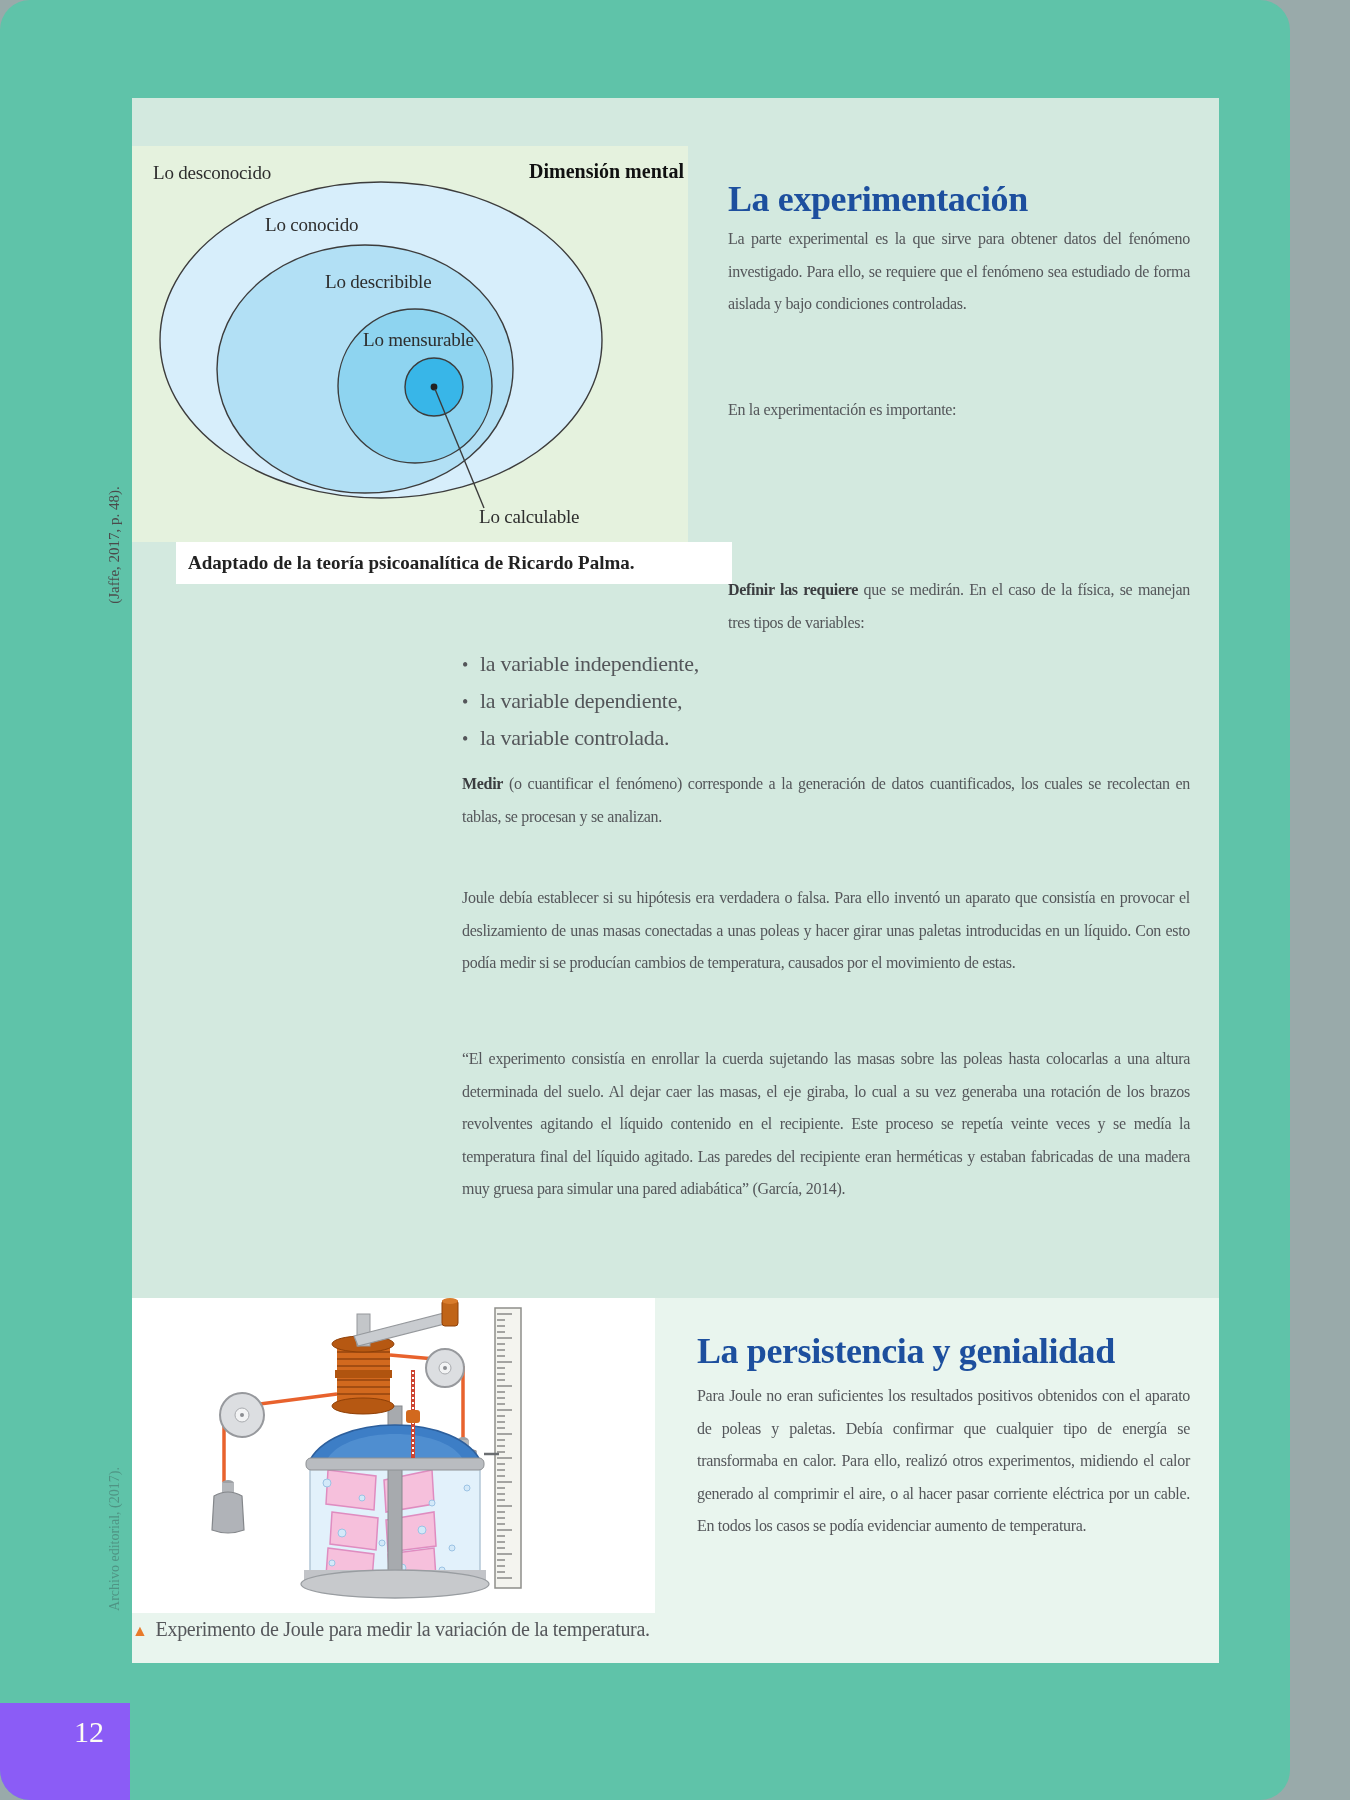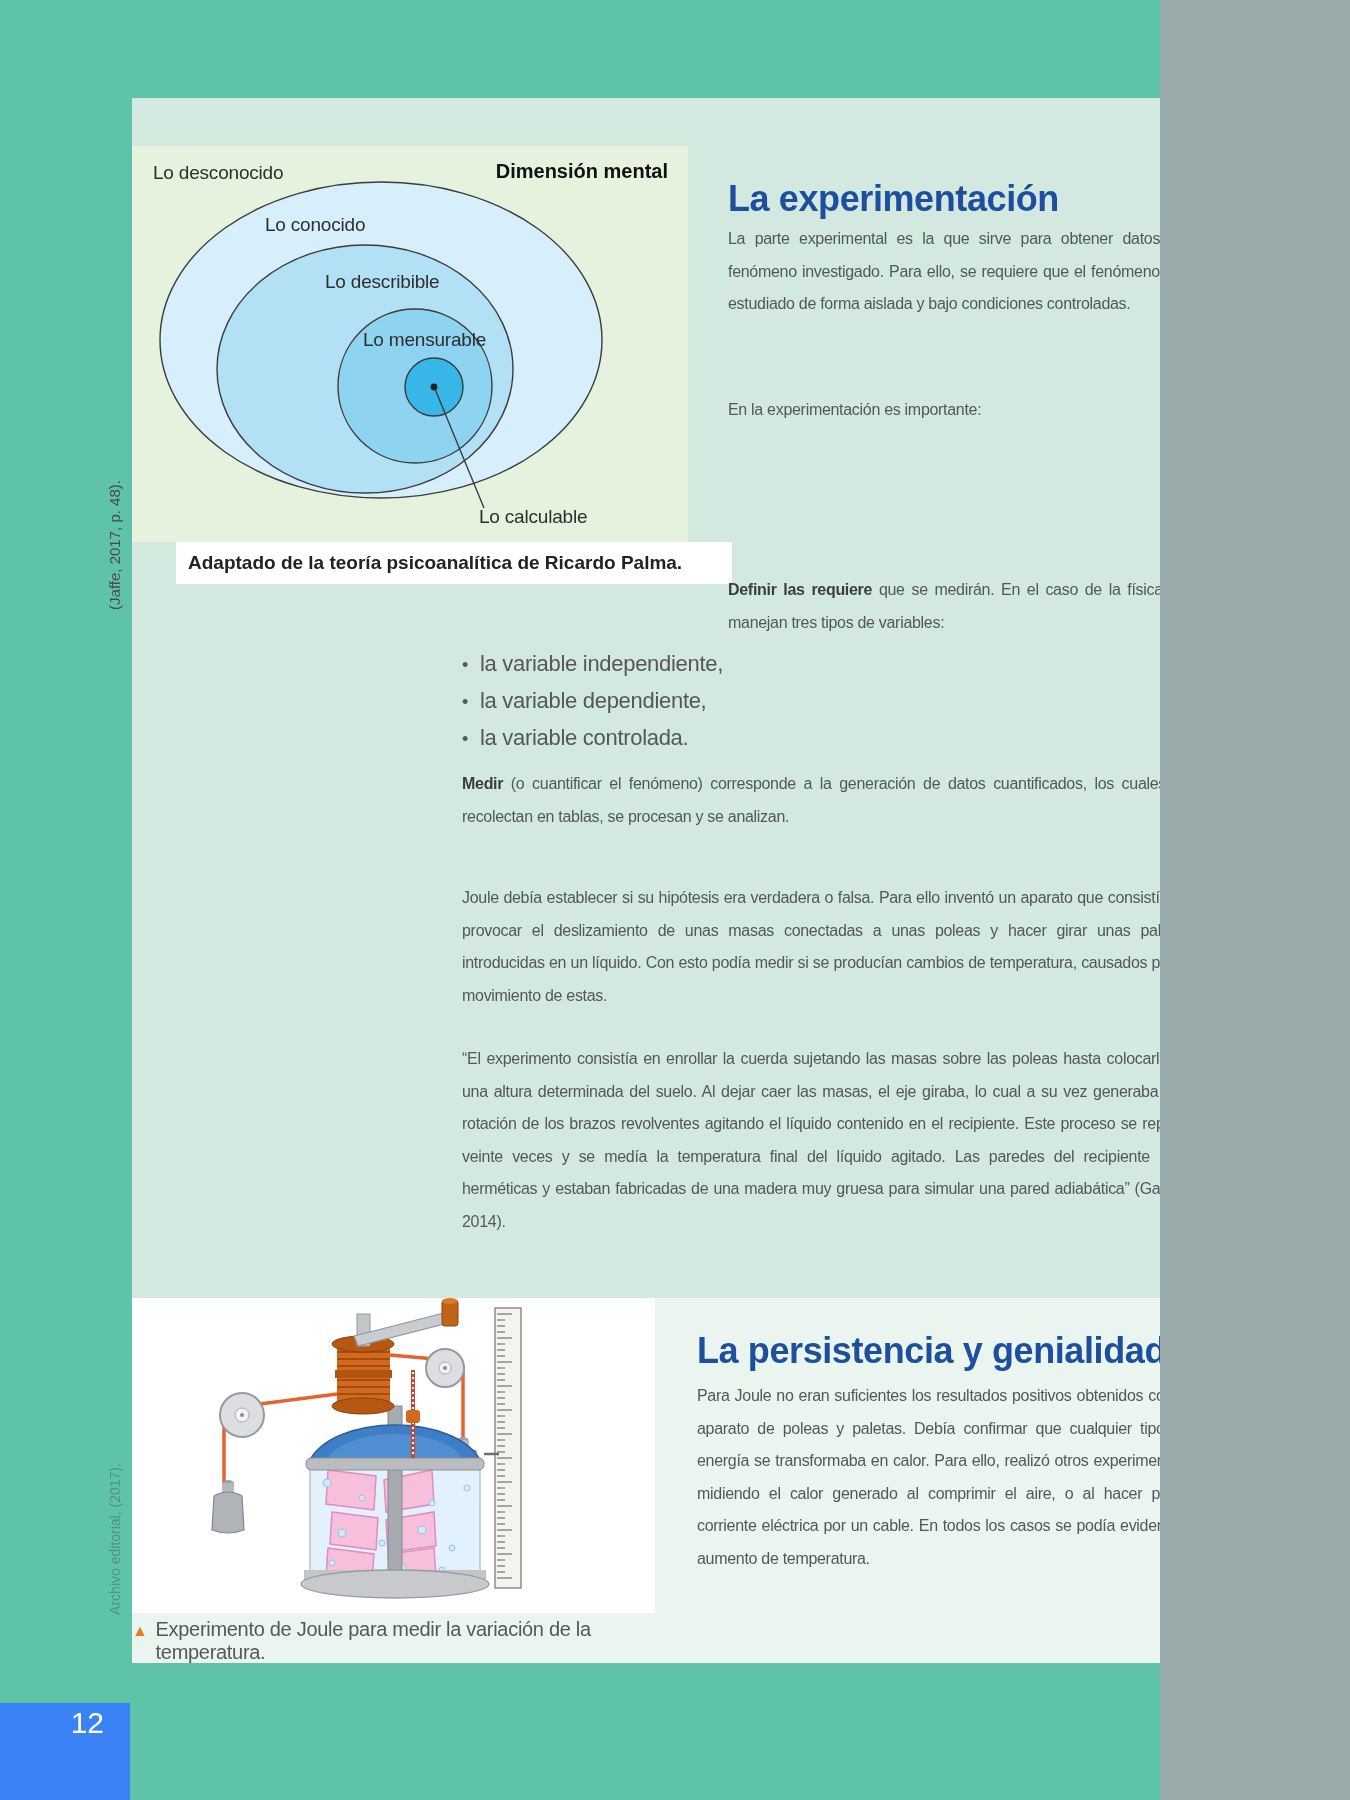--- a/index.html
+++ b/index.html
@@ -1,18 +1,18 @@
 <!DOCTYPE html>
 <html><head>
 <meta charset="utf-8">
 <style>
   html,body{margin:0;padding:0;background:#9aa;}
   .page{
-    position:relative;width:1160px;height:1800px;overflow:hidden;
-    background:#5fc3a9;font-family:Liberation Sans, sans-serif;
+    position:relative;width:1290px;height:1800px;overflow:hidden;
+    background:#5fc3a9;font-family:Liberation Serif, serif;border-radius:30px;
   }
   .abs{position:absolute;}
   .content-panel{left:132px;top:98px;width:1087px;height:1565px;background:#d3e9df;}
   .bottom-panel{left:132px;top:1298px;width:1087px;height:365px;background:#e9f5ee;}
   .edge-stripe{left:1338px;top:0;width:5px;height:1800px;background:#cfece0;}
   .diagram-panel{left:132px;top:146px;width:556px;height:396px;background:#e5f2de;}
   .caption-strip{
     left:132px;top:542px;width:556px;height:42px;background:#ffffff;
     font-weight:bold;font-size:19px;color:#222;line-height:42px;padding-left:12px;box-sizing:border-box;margin-left:44px;
   }
@@ -30,22 +30,22 @@
     transform:translate(-50%,-50%) rotate(-90deg);
   }
   .vcite2{color:#4f9484;font-size:14px;}
   .figure-panel{left:132px;top:1298px;width:523px;height:315px;background:#ffffff;}
   .fig-caption{
     left:132px;top:1618px;width:523px;font-size:20px;color:#55575b;letter-spacing:-0.3px;
     display:flex;align-items:baseline;
   }
   .fig-marker{color:#e87a2a;font-size:16px;margin-right:8px;}
   .pagenum-block{
-    left:0;top:1703px;width:130px;height:97px;background:#3b82f6;
-    color:#fdfdf4;font-size:30px;text-align:right;padding:3px 26px 0 0;box-sizing:border-box;
+    left:0;top:1703px;width:130px;height:97px;background:#8b5cf6;
+    color:#fdfdf4;font-size:30px;text-align:right;padding:12px 26px 0 0;box-sizing:border-box;
   }
   b.inline{color:#3b3d40;}
 </style>
 </head>
 <body>
 
 <div class="page">
 
   <div class="abs content-panel"></div>
   <div class="abs bottom-panel"></div>
@@ -54,21 +54,21 @@
   <div class="abs diagram-panel">
     <svg width="556" height="396" viewBox="0 0 556 396">
       <ellipse cx="249" cy="194" rx="221" ry="158" fill="#d7eefb" stroke="#3c3c3c" stroke-width="1.4"></ellipse>
       <ellipse cx="233" cy="223" rx="148" ry="124" fill="#b2e0f5" stroke="#3c3c3c" stroke-width="1.4"></ellipse>
       <circle cx="283" cy="240" r="77" fill="#8ed4f0" stroke="#3c3c3c" stroke-width="1.4"></circle>
       <circle cx="302" cy="241" r="29" fill="#38b6e8" stroke="#3c3c3c" stroke-width="1.4"></circle>
       <circle cx="302" cy="241" r="3.4" fill="#222"></circle>
       <line x1="303" y1="243" x2="352" y2="362" stroke="#3c3c3c" stroke-width="1.4"></line>
     </svg>
     <div class="dlabel" style="left:21px;top:16px;">Lo desconocido</div>
-    <div class="dtitle" style="right:20px;top:14px;text-align:center;">Dimensión mental</div>
+    <div class="dtitle" style="right:4px;top:14px;text-align:center;">Dimensión mental</div>
     <div class="dlabel" style="left:133px;top:68px;">Lo conocido</div>
     <div class="dlabel" style="left:193px;top:125px;">Lo describible</div>
     <div class="dlabel" style="left:231px;top:183px;">Lo mensurable</div>
     <div class="dlabel" style="left:347px;top:360px;">Lo calculable</div>
   </div>
   <div class="abs caption-strip">Adaptado de la teoría psicoanalítica de Ricardo Palma.</div>
 
   <div class="vcite" style="left:114px;top:545px;">(Jaffe, 2017, p. 48).</div>
   <div class="vcite vcite2" style="left:115px;top:1539px;">Archivo editorial, (2017).</div>
 

